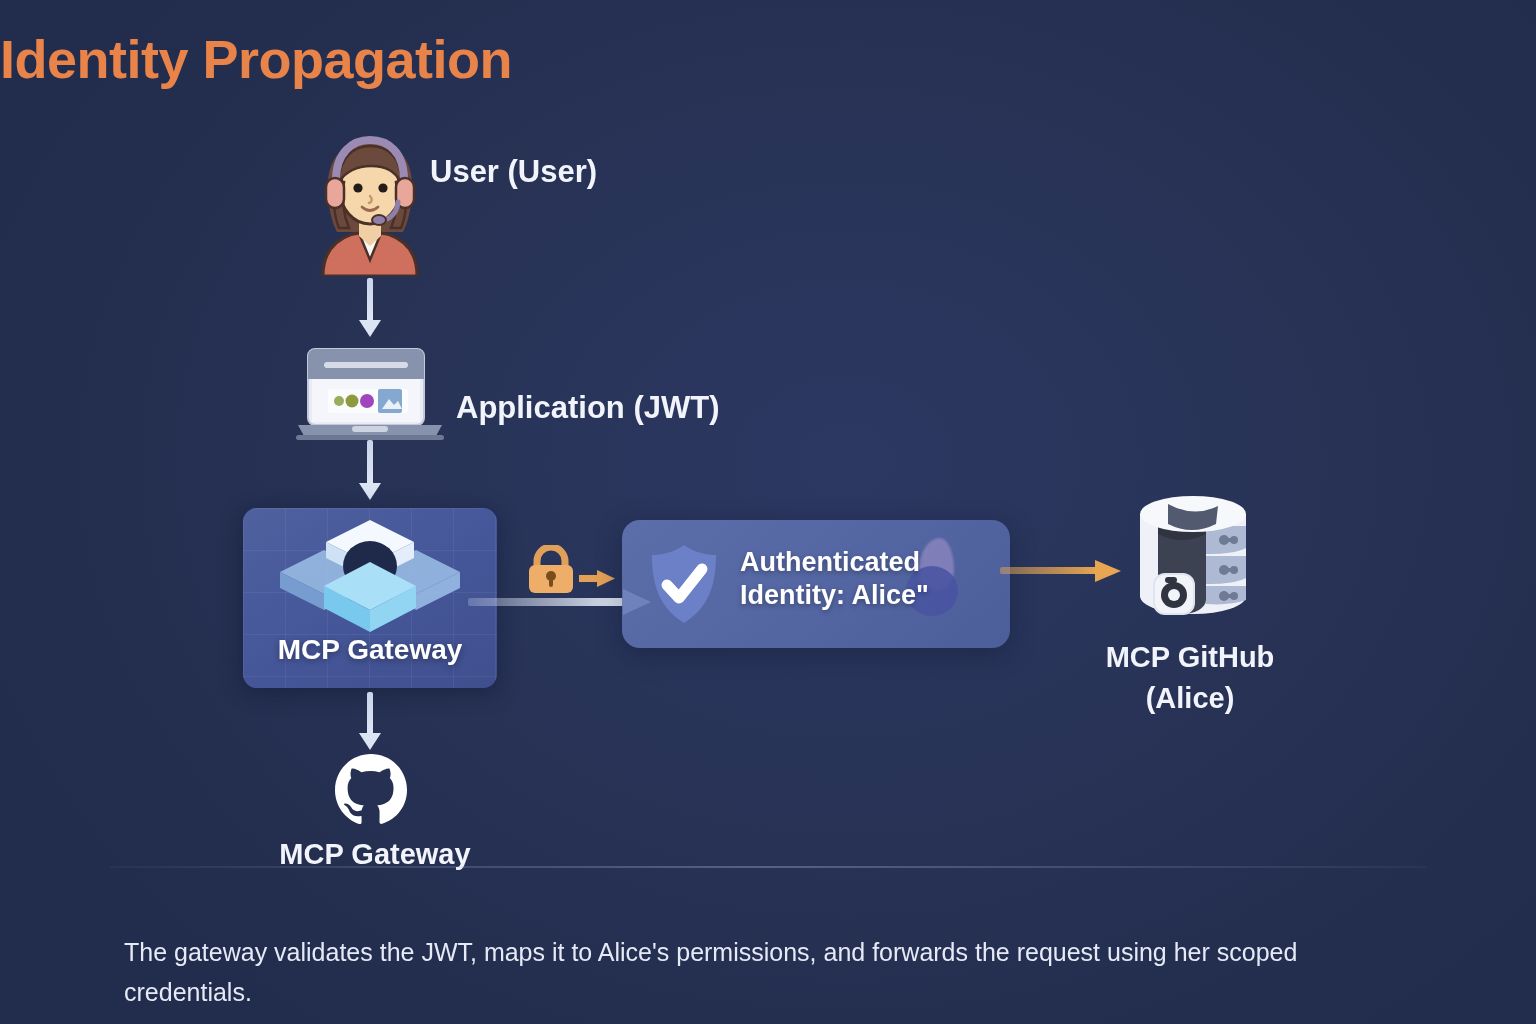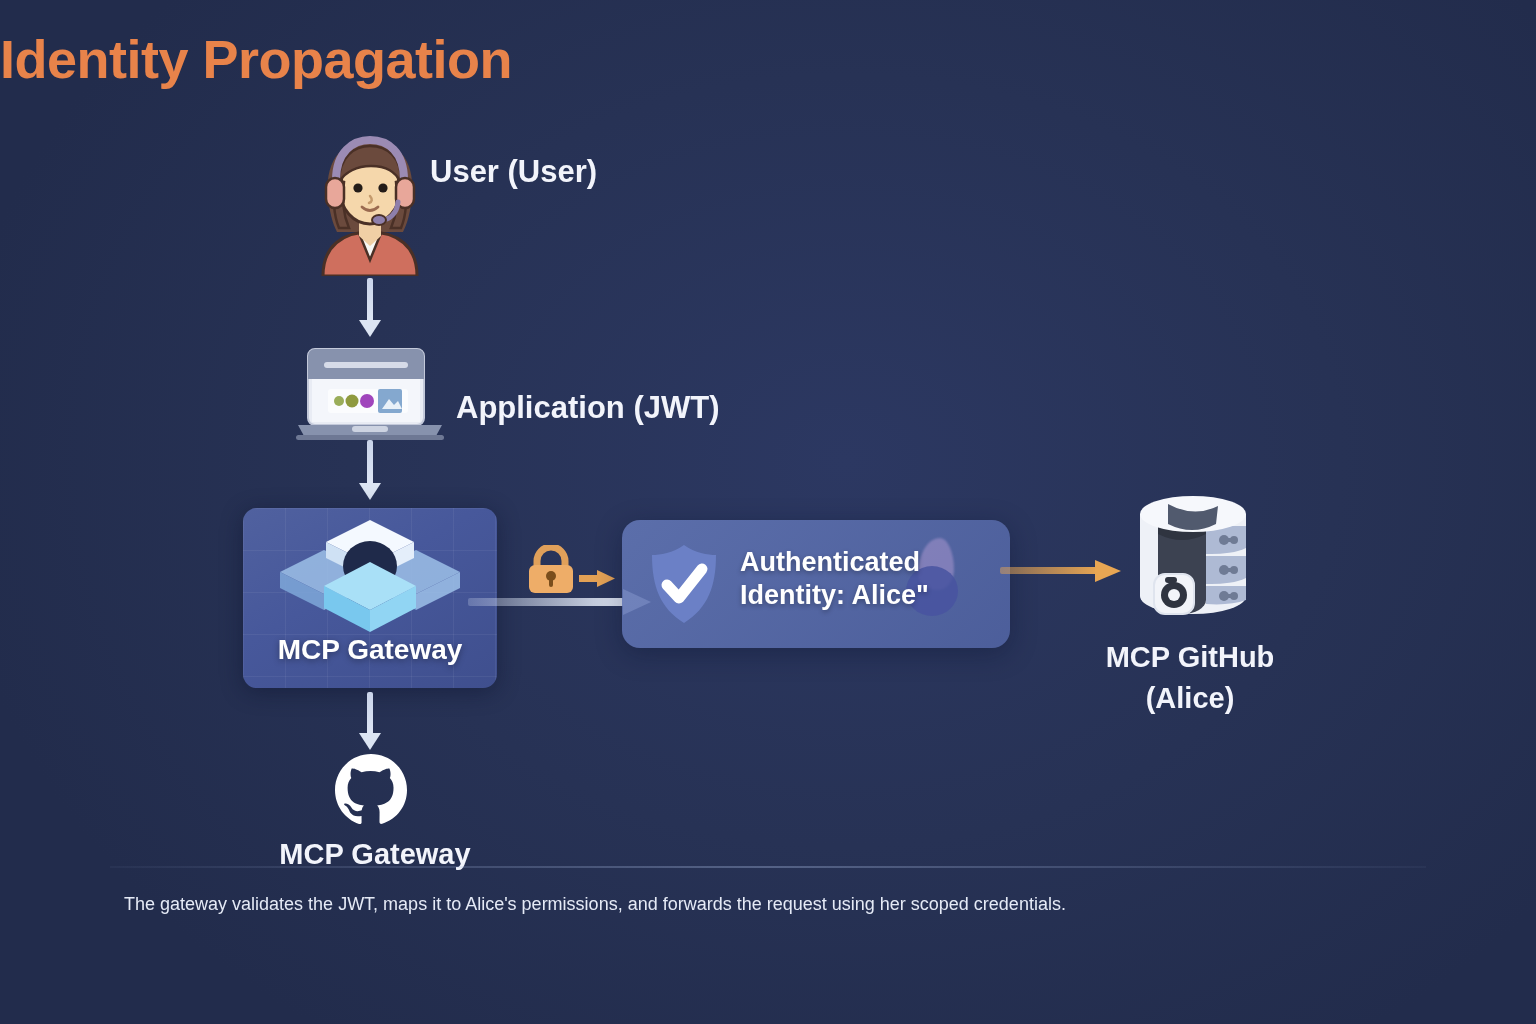--- a/index.html
+++ b/index.html
@@ -301,23 +301,23 @@
     position: absolute;
     left: 110px;
     top: 866px;
     width: 1316px;
     height: 2px;
     background: linear-gradient(90deg, rgba(160,178,220,0.05), rgba(170,188,226,0.35), rgba(160,178,220,0.05));
   }
   #footer-text {
     position: absolute;
     left: 124px;
-    top: 884px;
+    top: 932px;
     width: 1300px;
-    font-size: 18px;
+    font-size: 25px;
     line-height: 40px;
     color: #e5eaf6;
     font-family: "Liberation Sans", sans-serif;
   }
 </style>
 </head>
 <body>
 
 <div id="stage">
 

